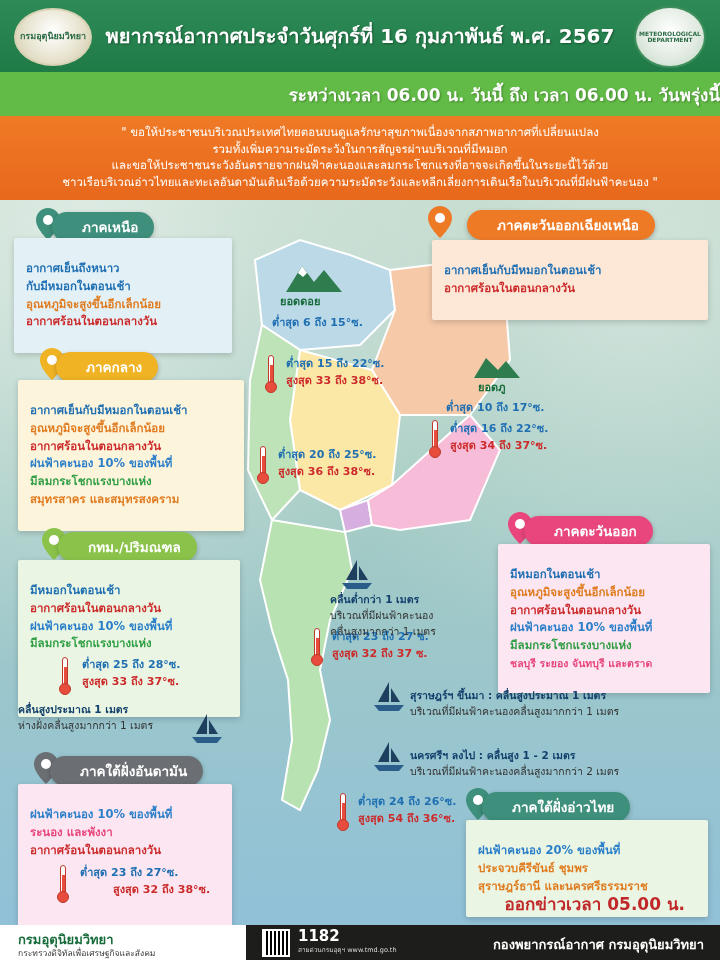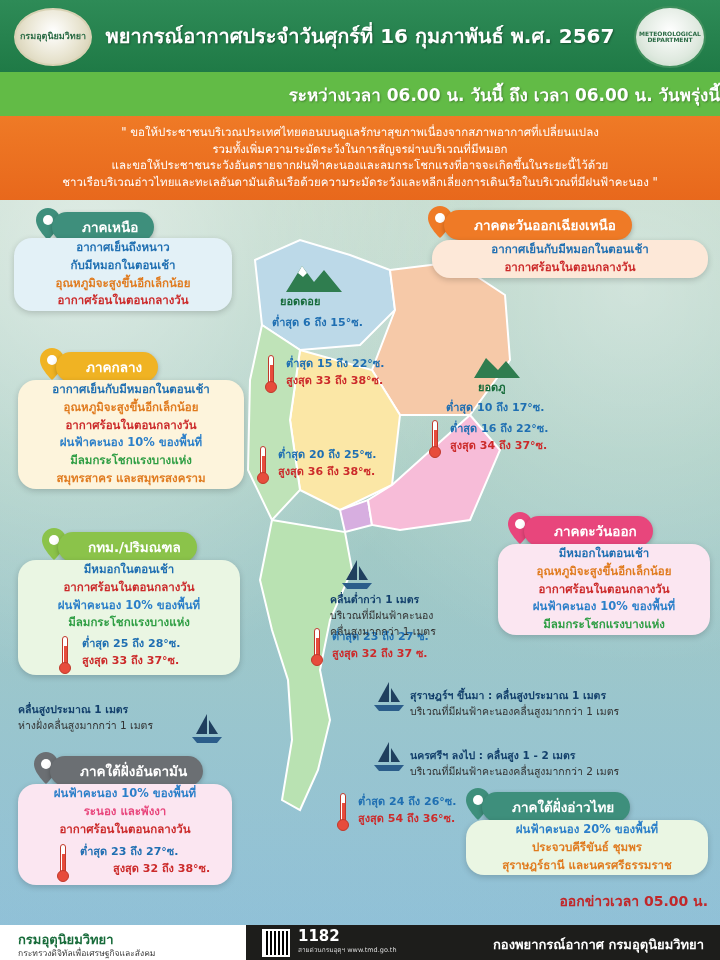--- a/index.html
+++ b/index.html
@@ -64,23 +64,23 @@
   .mapzone:before {
     content:""; position:absolute; inset:0;
     background:
       radial-gradient(ellipse at 12% 6%, rgba(255,255,255,.55), rgba(255,255,255,0) 45%),
       radial-gradient(ellipse at 88% 12%, rgba(255,255,255,.4), rgba(255,255,255,0) 42%),
       linear-gradient(180deg, rgba(120,170,140,.25) 0%, rgba(80,150,190,.25) 100%);
   }
 
   
   .bubble {
-    position:absolute; border-radius:18px; padding:1px 12px;
+    position:absolute; border-radius:2px; padding:22px 12px;
     box-shadow: 0 2px 6px rgba(0,0,0,.18);
-    text-align:center;
+    text-align:left;
   }
   .bubble .line { font-size:11.5px; font-weight:bold; line-height:1.55; white-space:nowrap; }
 
   .tag {
     position:absolute; border-radius:16px; padding:4px 16px 4px 30px;
     color:#ffffff; font-size:13.5px; font-weight:bold;
     box-shadow:0 2px 5px rgba(0,0,0,.25); white-space:nowrap;
   }
   .pin {
     position:absolute; width:24px; height:32px;
@@ -99,22 +99,22 @@
   .peak-label { position:absolute; font-size:11px; font-weight:bold; color:#166b3a; white-space:nowrap; }
 
   
   .boat { position:absolute; width:34px; height:34px; }
 
   .sea-note { position:absolute; font-size:10.5px; line-height:1.5; white-space:nowrap; }
   .sea-note .hd { font-weight:bold; color:#123f6b; }
   .sea-note .sub { color:#333333; }
 
   .release {
-    position:absolute; right:12px; top:690px;
-    color:#c0282a; font-size:14px; font-weight:bold;
+    position:absolute; right:35px; top:690px;
+    color:#c0282a; font-size:17px; font-weight:bold;
   }
 
   
   .footer {
     position:absolute; left:0; top:925px; width:720px; height:35px;
     background:#1d1d1b;
   }
   .footer-left { position:absolute; left:0; top:0; width:246px; height:35px; background:#ffffff; }
   .f-dept { position:absolute; left:18px; top:4px; font-size:13px; font-weight:bold; color:#176b3a; }
   .f-min { position:absolute; left:18px; top:21px; font-size:8.5px; color:#333; }
@@ -186,21 +186,21 @@
       <div class="line" style="color:#e07b1f;">อุณหภูมิจะสูงขึ้นอีกเล็กน้อย</div>
       <div class="line" style="color:#cc2b2b;">อากาศร้อนในตอนกลางวัน</div>
     </div>
 
     <div class="pin" style="left:428px;top:6px;">
       <svg width="24" height="32" viewBox="0 0 24 32">
           <path d="M12 0C5.4 0 0 5.4 0 12c0 9 12 20 12 20s12-11 12-20C24 5.4 18.6 0 12 0z" fill="#ef7a26"></path>
           <circle cx="12" cy="12" r="5" fill="#ffffff"></circle>
         </svg>
     </div>
-    <div class="tag" style="left:444px;top:10px;background:#ef7a26;">ภาคตะวันออกเฉียงเหนือ</div>
+    <div class="tag" style="left:467px;top:10px;background:#ef7a26;">ภาคตะวันออกเฉียงเหนือ</div>
     <div class="bubble" style="left:432px;top:40px;width:276px;background:#fde8d8;">
       <div class="line" style="color:#1f6fb2;">อากาศเย็นกับมีหมอกในตอนเช้า</div>
       <div class="line" style="color:#cc2b2b;">อากาศร้อนในตอนกลางวัน</div>
     </div>
 
     <div class="pin" style="left:40px;top:148px;">
       <svg width="24" height="32" viewBox="0 0 24 32">
           <path d="M12 0C5.4 0 0 5.4 0 12c0 9 12 20 12 20s12-11 12-20C24 5.4 18.6 0 12 0z" fill="#f0b323"></path>
           <circle cx="12" cy="12" r="5" fill="#ffffff"></circle>
         </svg>
@@ -244,20 +244,21 @@
           <circle cx="12" cy="12" r="5" fill="#ffffff"></circle>
         </svg>
     </div>
     <div class="tag" style="left:524px;top:316px;background:#e8467c;">ภาคตะวันออก</div>
     <div class="bubble" style="left:498px;top:344px;width:212px;background:#fbe6f1;">
       <div class="line" style="color:#1f6fb2;">มีหมอกในตอนเช้า</div>
       <div class="line" style="color:#e07b1f;">อุณหภูมิจะสูงขึ้นอีกเล็กน้อย</div>
       <div class="line" style="color:#cc2b2b;">อากาศร้อนในตอนกลางวัน</div>
       <div class="line" style="color:#2b7fc9;">ฝนฟ้าคะนอง 10% ของพื้นที่</div>
       <div class="line" style="color:#2f9e44;">มีลมกระโชกแรงบางแห่ง</div>
+      <div class="line" style="color:#e8467c;font-size:10.5px;">ชลบุรี ระยอง จันทบุรี และตราด</div>
     </div>
 
     <div class="pin" style="left:34px;top:552px;">
       <svg width="24" height="32" viewBox="0 0 24 32">
           <path d="M12 0C5.4 0 0 5.4 0 12c0 9 12 20 12 20s12-11 12-20C24 5.4 18.6 0 12 0z" fill="#6b6f73"></path>
           <circle cx="12" cy="12" r="5" fill="#ffffff"></circle>
         </svg>
     </div>
     <div class="tag" style="left:50px;top:556px;background:#6b6f73;">ภาคใต้ฝั่งอันดามัน</div>
     <div class="bubble" style="left:18px;top:584px;width:214px;background:#fbe6f1;">

